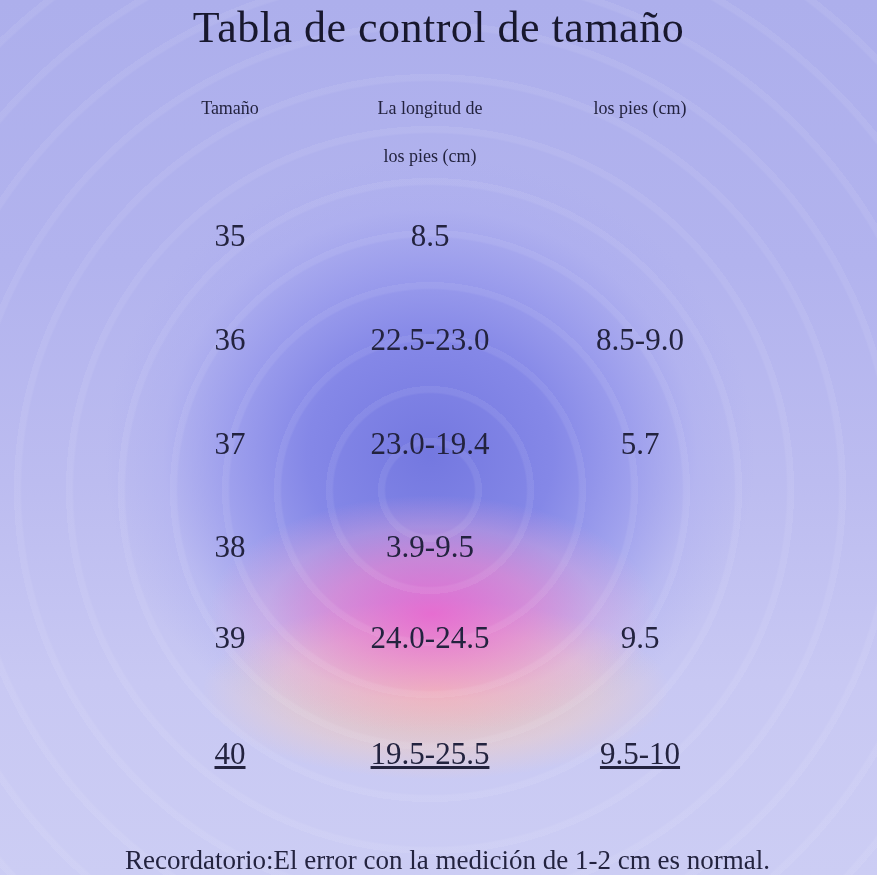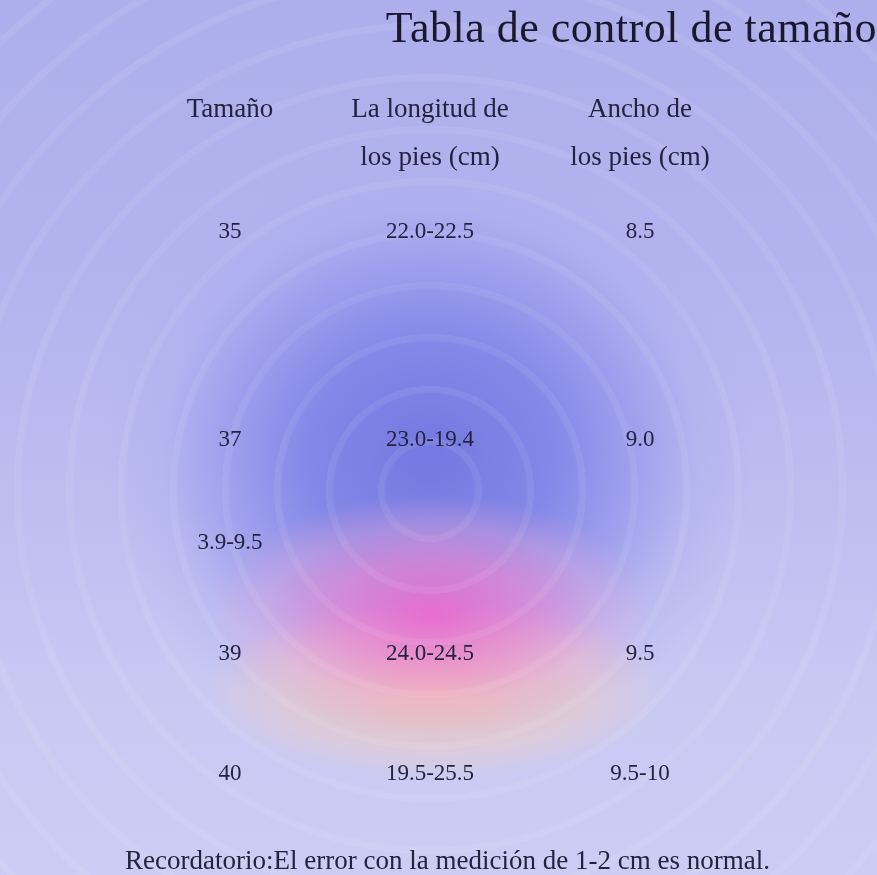--- a/index.html
+++ b/index.html
@@ -45,47 +45,47 @@
         #b2b3ee 30%,
         #bcbcf0 55%,
         #c8c8f3 78%,
         #cccdf4 100%);
   }
   .title {
     position: absolute;
     top: 2px;
     left: 0;
     width: 100%;
-    text-align: right;
+    text-align: center;
     font-size: 44px;
     letter-spacing: 0.5px;
     color: #18182e;
   }
   .trow {
     position: absolute;
     left: 130px;
     width: 620px;
     display: grid;
     grid-template-columns: 200px 200px 220px;
   }
   .cell {
     text-align: center;
-    font-size: 23px;
+    font-size: 31px;
   }
   .thead .cell {
-    font-size: 27px;
+    font-size: 18px;
     line-height: 48px;
   }
   .thead { top: 84px; }
   .r0 { top: 218px; }
   .r1 { top: 322px; }
   .r2 { top: 426px; }
   .r3 { top: 529px; }
-  .r4 { top: 640px; }
-  .r5 { top: 760px; }
+  .r4 { top: 620px; }
+  .r5 { top: 736px; text-decoration: underline; }
   .footer-note {
     position: absolute;
     top: 845px;
     left: 0;
     width: 100%;
     text-align: center;
     font-size: 27px;
     color: #23233f;
     margin-left: 9px;
   }
@@ -97,39 +97,43 @@
 
   <div class="title">Tabla de control de tamaño</div>
 
   <div class="trow thead">
     <div class="cell">Tamaño</div>
     <div class="cell">
       <div>La longitud de</div>
       <div>los pies (cm)</div>
     </div>
     <div class="cell">
-      <div>Ancho de</div>
       <div>los pies (cm)</div>
     </div>
   </div>
 
   <div class="trow r0">
     <div class="cell">35</div>
-    <div class="cell">22.0-22.5</div>
     <div class="cell">8.5</div>
   </div>
 
+  <div class="trow r1">
+    <div class="cell">36</div>
+    <div class="cell">22.5-23.0</div>
+    <div class="cell">8.5-9.0</div>
+  </div>
 
   <div class="trow r2">
     <div class="cell">37</div>
     <div class="cell">23.0-19.4</div>
-    <div class="cell">9.0</div>
+    <div class="cell">5.7</div>
   </div>
 
   <div class="trow r3">
+    <div class="cell">38</div>
     <div class="cell">3.9-9.5</div>
   </div>
 
   <div class="trow r4">
     <div class="cell">39</div>
     <div class="cell">24.0-24.5</div>
     <div class="cell">9.5</div>
   </div>
 
   <div class="trow r5">

